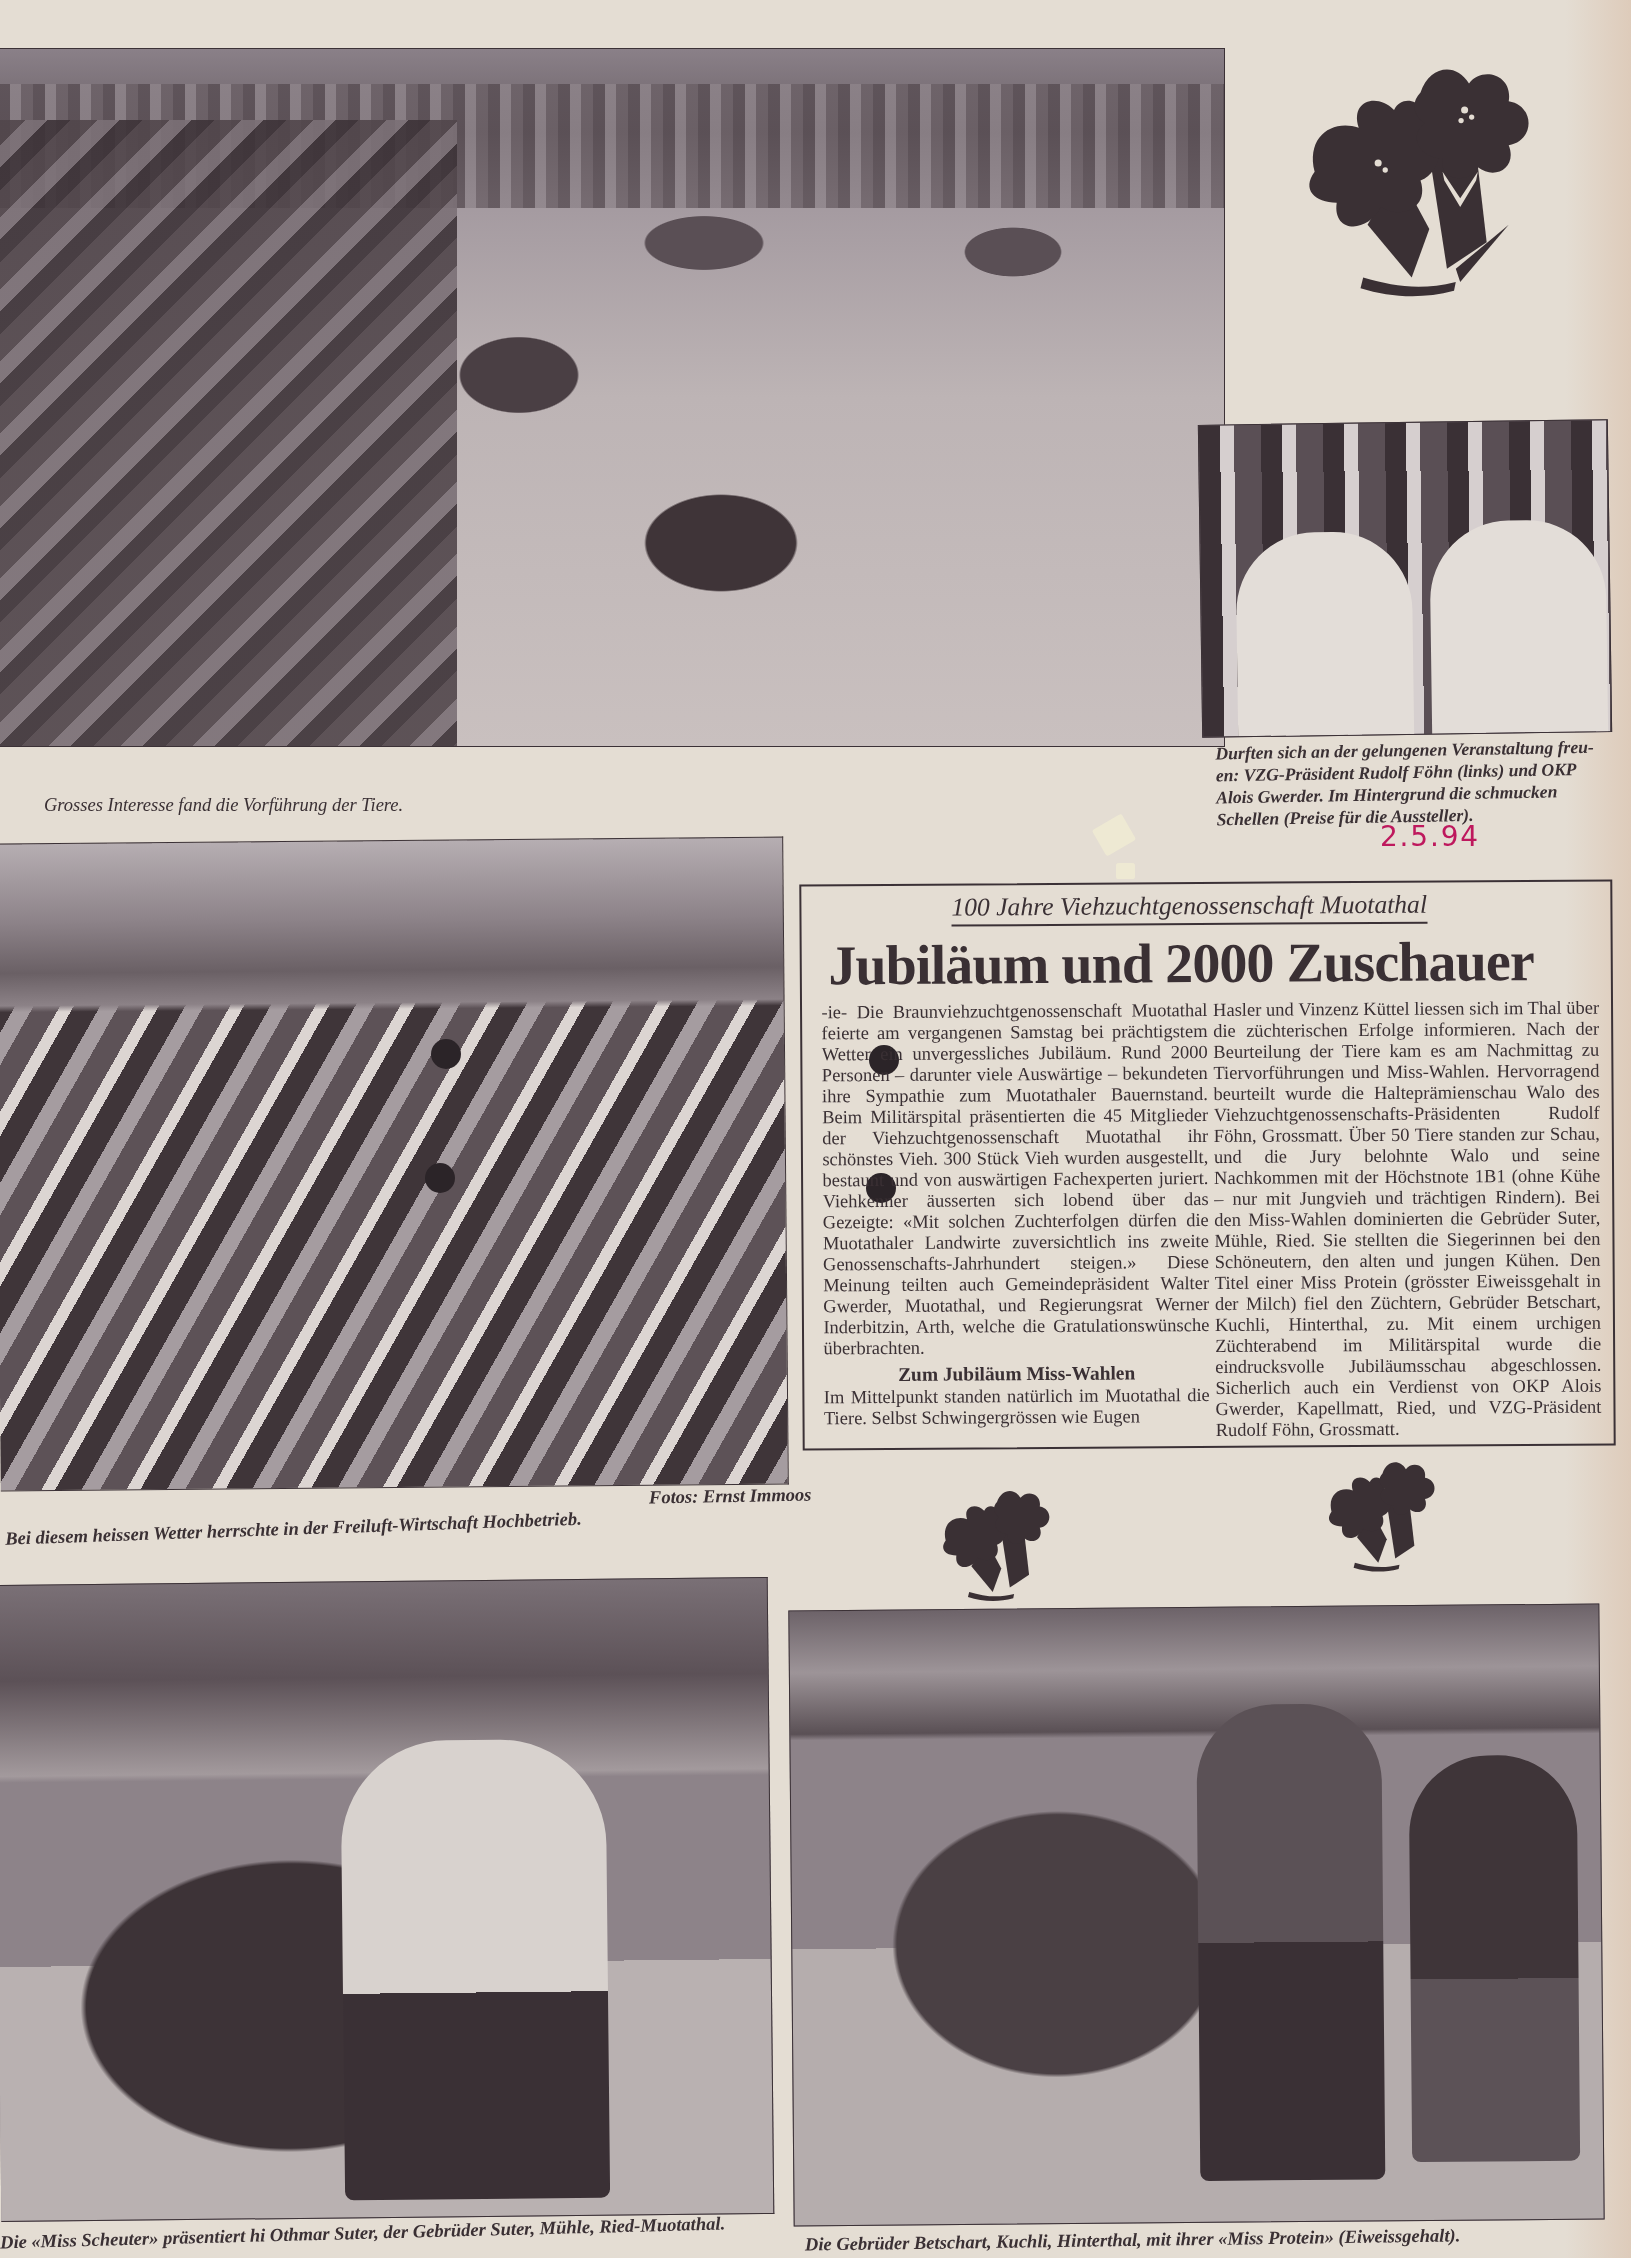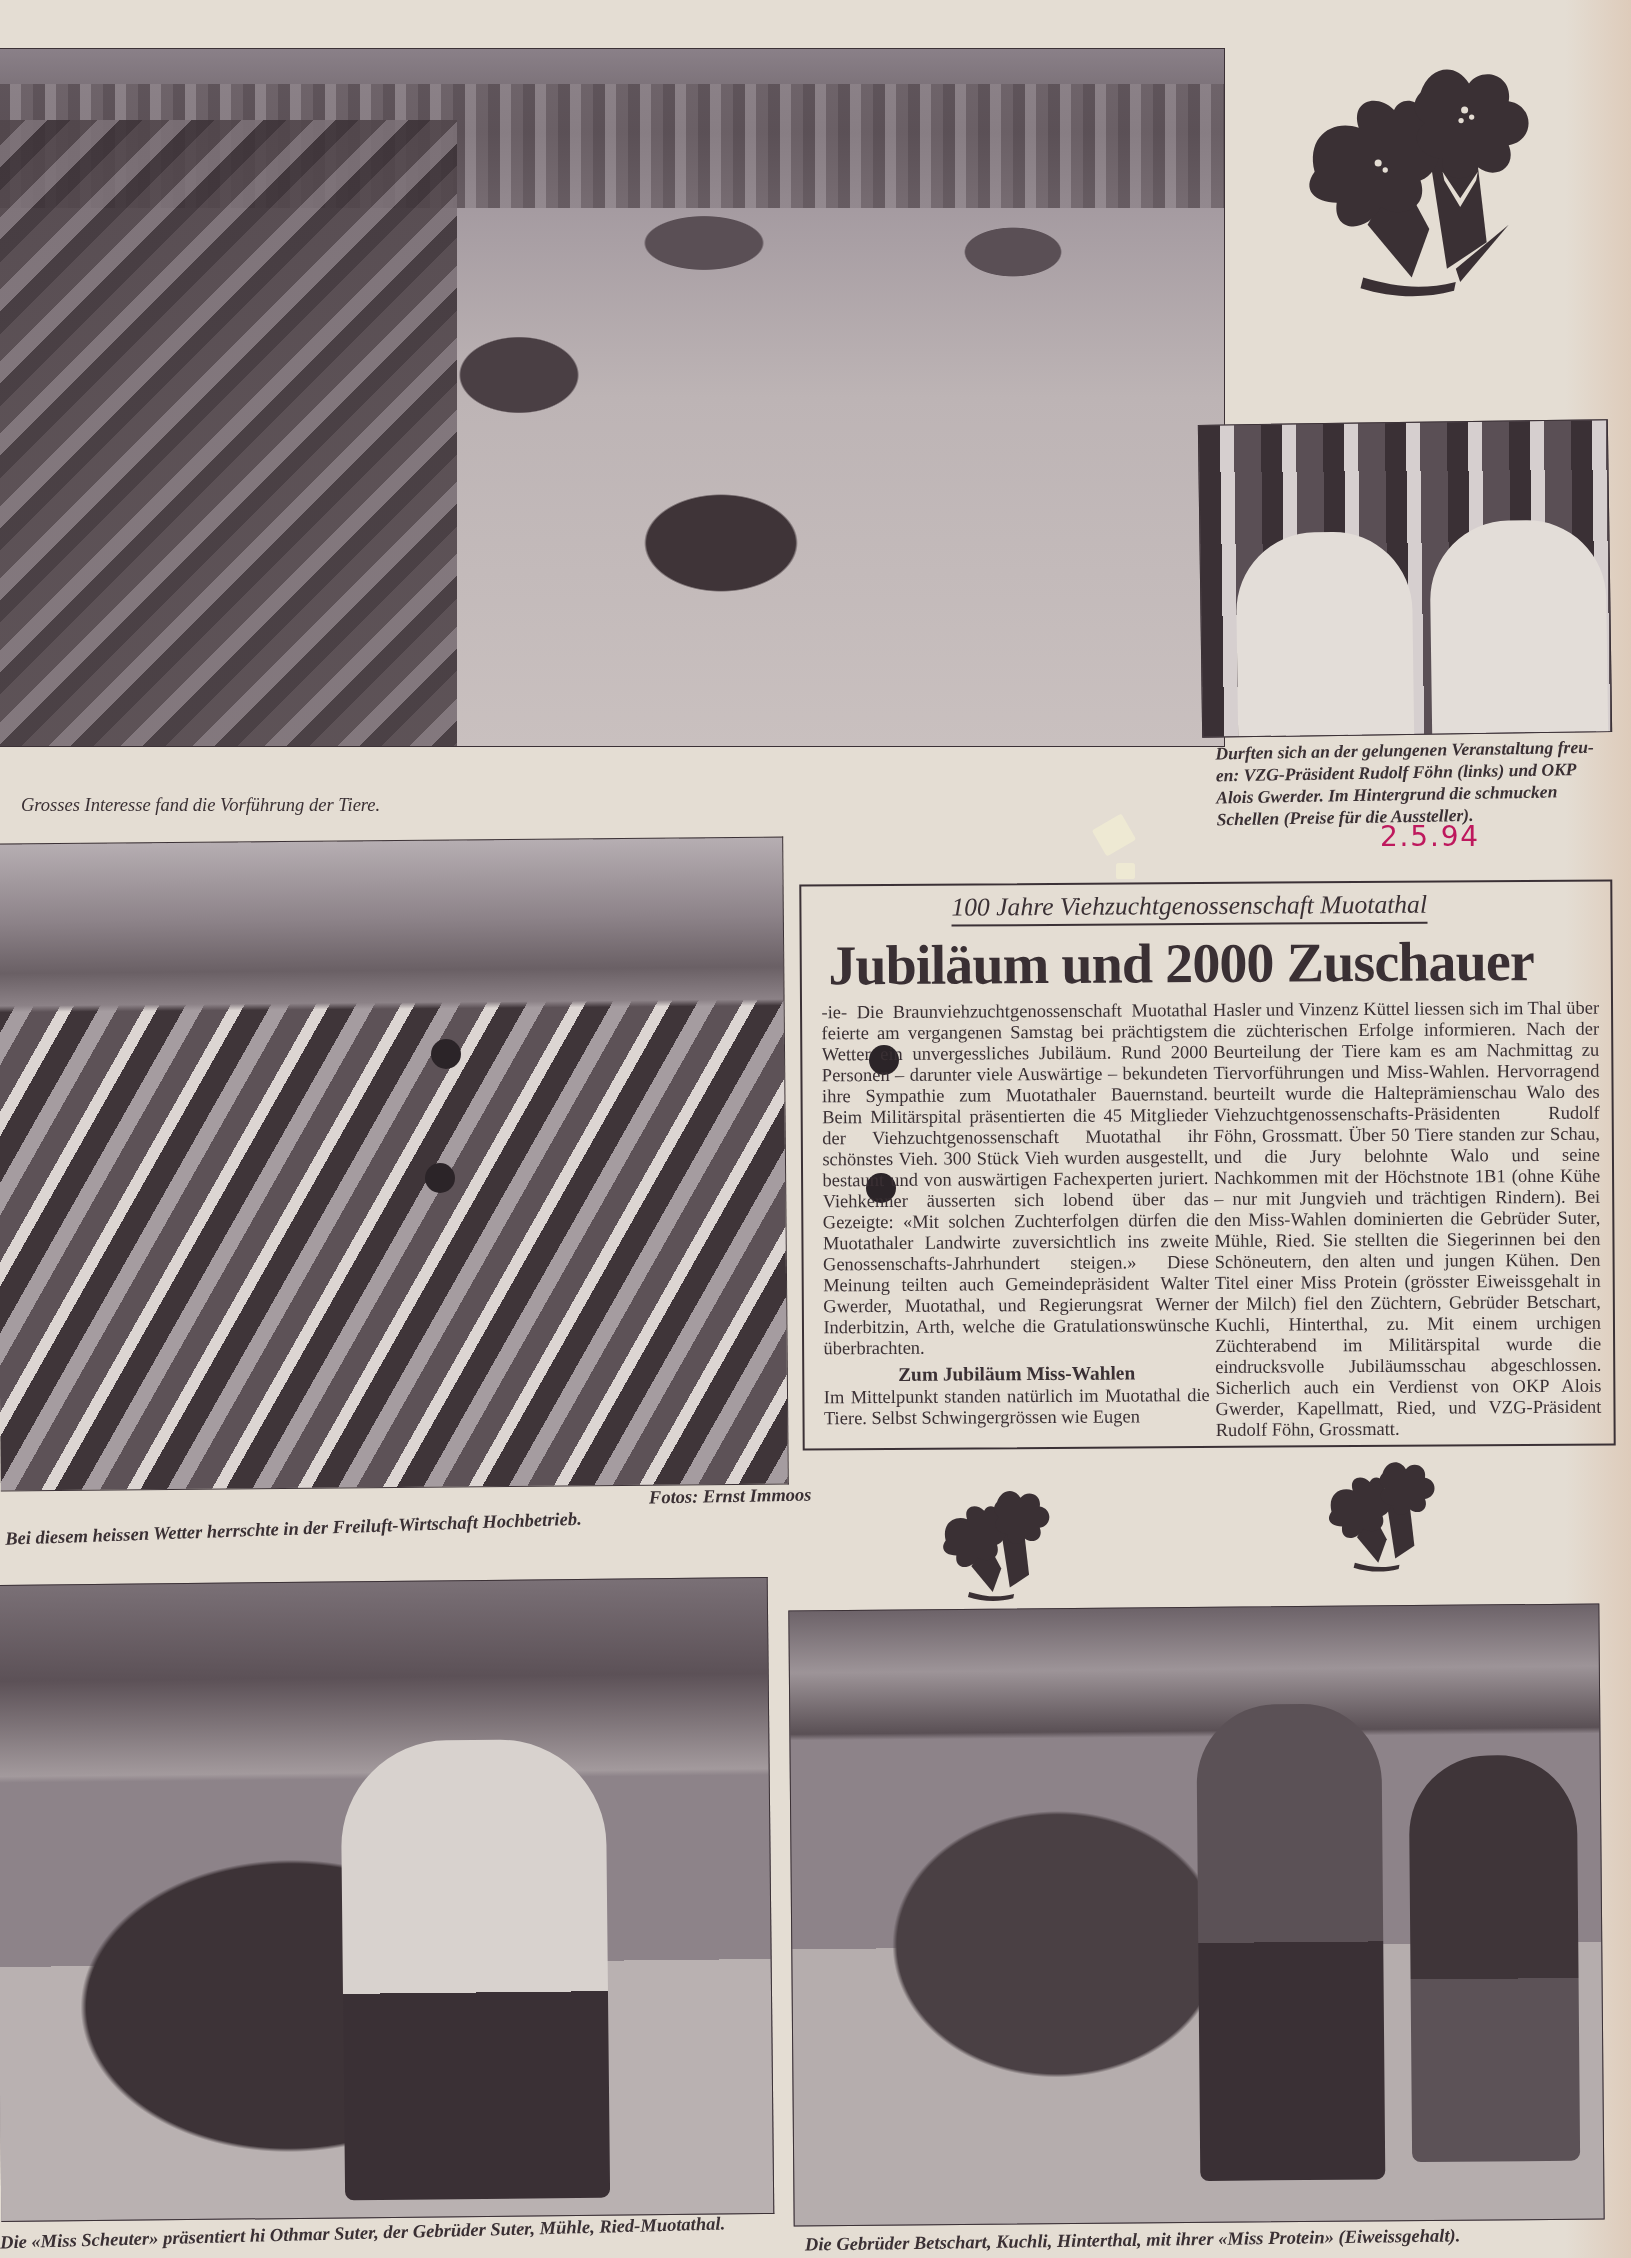--- a/index.html
+++ b/index.html
@@ -138,21 +138,21 @@
 </style>
 </head>
 <body>
 
 <div class="paper-tint"></div>
 
 <div class="photo scene-show" style="left:-1.8px; top:48px; width:1226px; height:697px; border-left:none;">
   <div class="crowd-top"></div>
   <div class="crowd"></div>
 </div>
-<div class="caption" style="left:21px; top:794px; width:618px;">Grosses Interesse fand die Vorführung der Tiere.</div>
+<div class="caption" style="left:44px; top:794px; width:618px;">Grosses Interesse fand die Vorführung der Tiere.</div>
 
 <svg class="flower" style="left:1297px; top:57px;" width="247" height="256" viewBox="0 0 280 290">
   <g fill="#3a3034">
     <path d="M80 190 L115 130 L150 195 L130 250 Z"></path>
     <path d="M150 110 L200 80 L215 210 L170 240 Z"></path>
     <path d="M20 130 C10 90 40 70 70 80 C60 50 90 40 110 60 C120 40 150 50 145 80 C170 90 165 130 140 140 C150 170 120 185 95 170 C80 200 40 200 45 165 C20 165 5 150 20 130 Z"></path>
     <path d="M140 40 C150 10 180 5 195 30 C210 10 245 20 240 50 C270 55 270 95 240 100 C250 125 225 140 205 125 C195 145 160 140 165 115 C140 115 125 90 145 75 C130 65 130 50 140 40 Z"></path>
     <path d="M75 250 C110 260 140 265 180 255 L178 265 C140 275 105 272 72 262 Z"></path>
     <path d="M180 240 L240 190 L185 255 Z"></path>
   </g>

